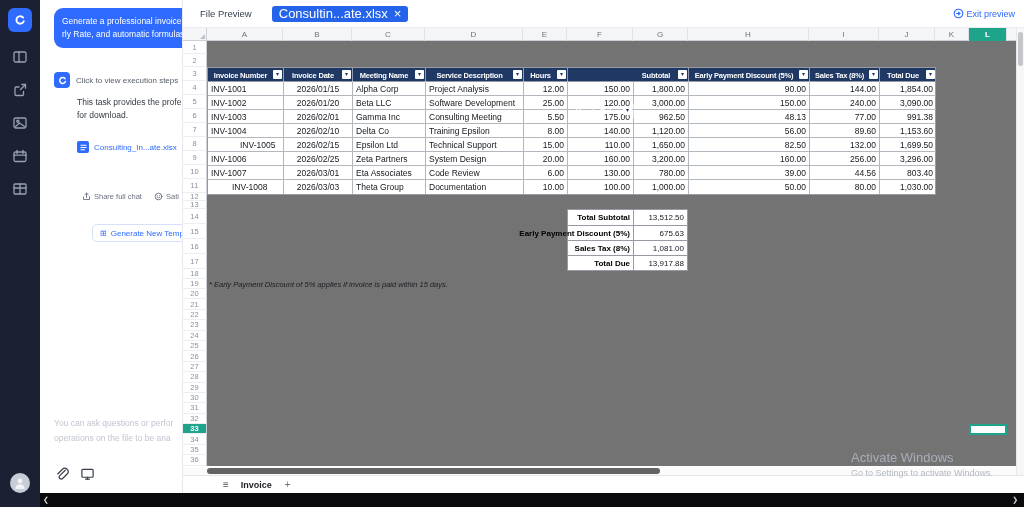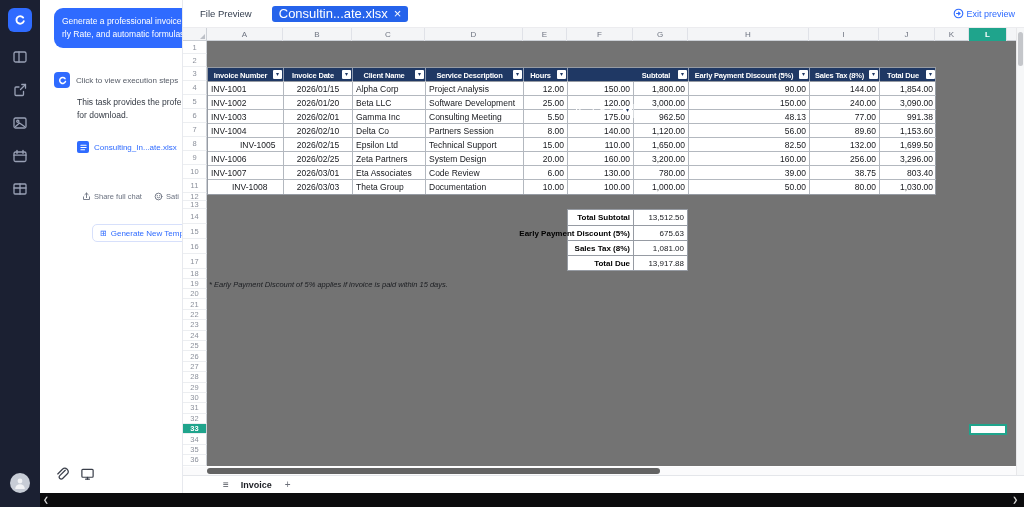--- a/index.html
+++ b/index.html
@@ -188,20 +188,24 @@
             <path d="M4.2 7 a2.4 2.4 0 0 0 3.6 0"></path>
             <line x1="4.4" y1="4.6" x2="4.4" y2="4.9"></line>
             <line x1="7.6" y1="4.6" x2="7.6" y2="4.9"></line>
           </svg>
         <span>Sati</span>
       </span>
     </div>
     <div id="gen-btn">
       <span class="plus-ic">⊞</span>
       <span>Generate New Templ</span>
+    </div>
+    <div id="chat-input">
+      <div class="ph">You can ask questions or perfor</div>
+      <div class="ph">operations on the file to be ana</div>
     </div>
     <div id="chat-tools">
       <svg viewBox="0 0 16 16">
           <path d="M12 4.5 L6.2 10.3 a2.1 2.1 0 0 0 3 3 L14 8.5 a3.5 3.5 0 0 0 -5 -5 L4 8.5"></path>
         </svg>
       <svg viewBox="0 0 16 16">
           <rect x="2" y="3.5" width="12" height="8.5" rx="1"></rect>
           <line x1="6" y1="14" x2="10" y2="14"></line>
           <line x1="8" y1="12" x2="8" y2="14"></line>
         </svg>
@@ -284,21 +288,21 @@
             <div class="trow thead">
               <div class="th" style="width: 76px;">
                 <span class="thlabel">Invoice Number</span>
                 <span class="filter-btn">▾</span>
               </div>
               <div class="th" style="width: 69px;">
                 <span class="thlabel">Invoice Date</span>
                 <span class="filter-btn">▾</span>
               </div>
               <div class="th" style="width: 73px;">
-                <span class="thlabel">Client Name</span>
+                <span class="thlabel">Meeting Name</span>
                 <span class="filter-btn">▾</span>
               </div>
               <div class="th" style="width: 98px;">
                 <span class="thlabel">Service Description</span>
                 <span class="filter-btn">▾</span>
               </div>
               <div class="th" style="width: 44px;">
                 <span class="thlabel">Hours</span>
                 <span class="filter-btn">▾</span>
               </div>
@@ -356,21 +360,21 @@
               <div class="td" style="width: 66px; justify-content: flex-end;">175.00</div>
               <div class="td" style="width: 55px; justify-content: flex-end;">962.50</div>
               <div class="td" style="width: 121px; justify-content: flex-end;">48.13</div>
               <div class="td" style="width: 70px; justify-content: flex-end;">77.00</div>
               <div class="td" style="width: 56px; justify-content: flex-end;">991.38</div>
             </div>
             <div class="trow">
               <div class="td" style="width: 76px; justify-content: flex-start;">INV-1004</div>
               <div class="td" style="width: 69px; justify-content: center;">2026/02/10</div>
               <div class="td" style="width: 73px; justify-content: flex-start;">Delta Co</div>
-              <div class="td" style="width: 98px; justify-content: flex-start;">Partners Session</div>
+              <div class="td" style="width: 98px; justify-content: flex-start;">Training Epsilon</div>
               <div class="td" style="width: 44px; justify-content: flex-end;">8.00</div>
               <div class="td" style="width: 66px; justify-content: flex-end;">140.00</div>
               <div class="td" style="width: 55px; justify-content: flex-end;">1,120.00</div>
               <div class="td" style="width: 121px; justify-content: flex-end;">56.00</div>
               <div class="td" style="width: 70px; justify-content: flex-end;">89.60</div>
               <div class="td" style="width: 56px; justify-content: flex-end;">1,153.60</div>
             </div>
             <div class="trow">
               <div class="td" style="width: 76px; justify-content: flex-start; padding-left: 32px;">INV-1005</div>
               <div class="td" style="width: 69px; justify-content: center;">2026/02/15</div>
@@ -397,21 +401,21 @@
             </div>
             <div class="trow">
               <div class="td" style="width: 76px; justify-content: flex-start;">INV-1007</div>
               <div class="td" style="width: 69px; justify-content: center;">2026/03/01</div>
               <div class="td" style="width: 73px; justify-content: flex-start;">Eta Associates</div>
               <div class="td" style="width: 98px; justify-content: flex-start;">Code Review</div>
               <div class="td" style="width: 44px; justify-content: flex-end;">6.00</div>
               <div class="td" style="width: 66px; justify-content: flex-end;">130.00</div>
               <div class="td" style="width: 55px; justify-content: flex-end;">780.00</div>
               <div class="td" style="width: 121px; justify-content: flex-end;">39.00</div>
-              <div class="td" style="width: 70px; justify-content: flex-end;">38.75</div>
+              <div class="td" style="width: 70px; justify-content: flex-end;">44.56</div>
               <div class="td" style="width: 56px; justify-content: flex-end;">803.40</div>
             </div>
             <div class="trow">
               <div class="td" style="width: 76px; justify-content: flex-start; padding-left: 24px;">INV-1008</div>
               <div class="td" style="width: 69px; justify-content: center;">2026/03/03</div>
               <div class="td" style="width: 73px; justify-content: flex-start;">Theta Group</div>
               <div class="td" style="width: 98px; justify-content: flex-start;">Documentation</div>
               <div class="td" style="width: 44px; justify-content: flex-end;">10.00</div>
               <div class="td" style="width: 66px; justify-content: flex-end;">100.00</div>
               <div class="td" style="width: 55px; justify-content: flex-end;">1,000.00</div>
@@ -442,20 +446,24 @@
         <div id="sel-cell"></div>
       </div>
       <div id="vscroll">
         <div id="vthumb"></div>
       </div>
       <div id="hscroll">
         <div id="hthumb"></div>
       </div>
     </div>
 
+    <div id="watermark">
+      <div id="wm1">Activate Windows</div>
+      <div id="wm2">Go to Settings to activate Windows.</div>
+    </div>
 
     <div id="tabbar">
       <span id="hamburger">≡</span>
       <span id="sheettab">Invoice</span>
       <span id="addsheet">+</span>
     </div>
   </main>
 
   <div id="taskbar">
     <span class="tchev">❮</span>

